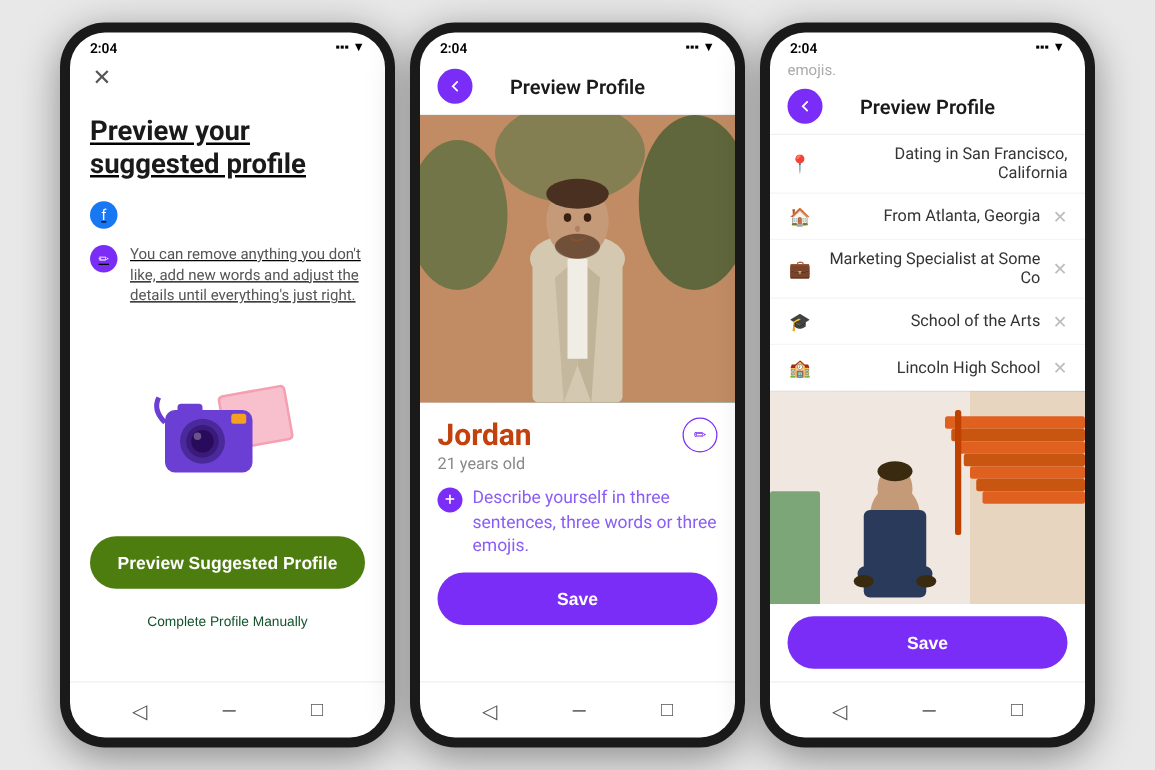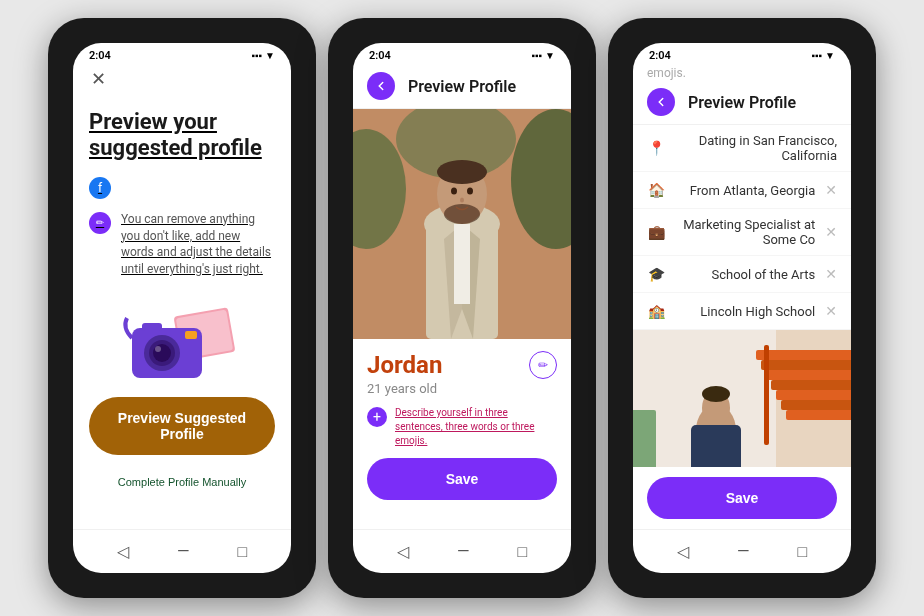--- a/index.html
+++ b/index.html
@@ -17,21 +17,21 @@
       display: flex;
       gap: 12px;
       align-items: center;
       padding: 10px;
     }
     .phone {
       width: 268px;
       height: 580px;
       background: #1a1a1a;
       border-radius: 36px;
-      padding: 25px;
+      padding: 8px;
       box-shadow: 0 8px 32px rgba(0,0,0,0.4);
       position: relative;
     }
     .phone-screen {
       width: 100%;
       height: 100%;
       background: #fff;
       border-radius: 28px;
       overflow: hidden;
       display: flex;
@@ -131,21 +131,21 @@
       align-items: center;
       flex: 1;
       min-height: 100px;
     }
     .phone1-actions {
       padding: 0 0 12px;
     }
     .btn-primary {
       width: 100%;
       padding: 13px;
-      background: #a16207;
+      background: #4d7c0f;
       border: none;
       border-radius: 30px;
       color: #fff;
       font-size: 14px;
       font-weight: 600;
       cursor: pointer;
       margin-bottom: 8px;
     }
     .btn-secondary {
       width: 100%;
@@ -227,24 +227,23 @@
       border-radius: 50%;
       color: #fff;
       display: flex;
       align-items: center;
       justify-content: center;
       font-size: 14px;
       flex-shrink: 0;
       margin-top: 1px;
     }
     .describe-text {
-      font-size: 10px;
-      color: #be185d;
+      font-size: 14px;
+      color: #8b5cf6;
       line-height: 1.4;
-      text-decoration: underline;
     }
     .save-btn {
       width: 100%;
       padding: 13px;
       background: #7b2df8;
       border: none;
       border-radius: 30px;
       color: #fff;
       font-size: 14px;
       font-weight: 600;

